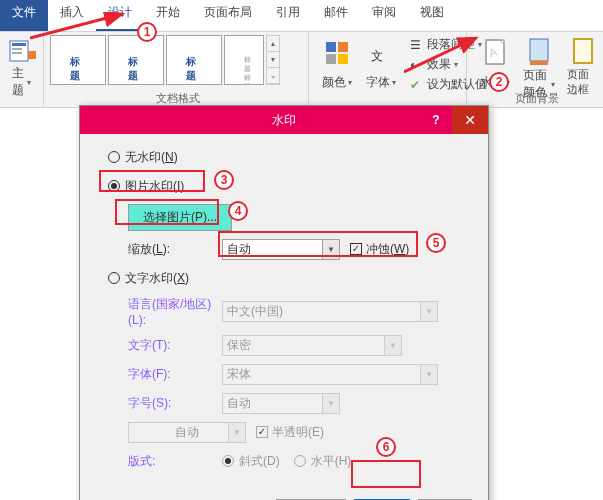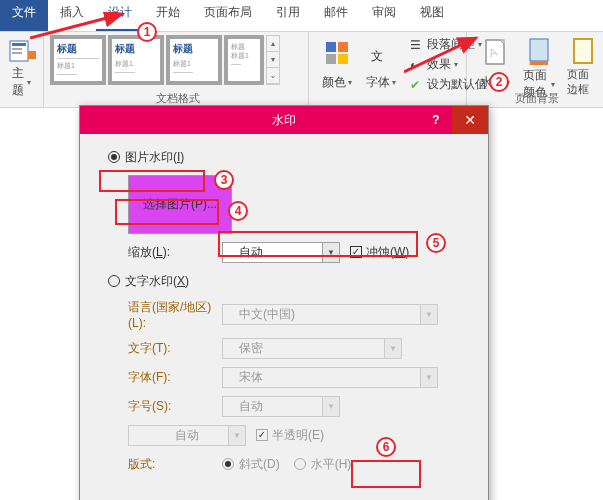--- a/index.html
+++ b/index.html
@@ -9,21 +9,21 @@
 .tab.file{background:#2b579a;color:#fff}
 .tab.active{color:#2b579a;border-bottom:2px solid #2b579a}
 .ribbon{display:flex;background:#f3f3f3;height:76px;border-bottom:1px solid #d4d4d4}
 .group{border-right:1px solid #d4d4d4;padding:3px 6px 2px;display:flex;flex-direction:column;position:relative}
 .group-label{position:absolute;bottom:1px;left:4px;right:0;text-align:center;color:#666;font-size:11px}
 .big-btn{display:flex;flex-direction:column;align-items:center;padding:2px 6px;cursor:pointer;height:58px;justify-content:space-between}
 .big-btn .icon{width:32px;height:32px;display:flex;align-items:center;justify-content:center}
 .big-btn .lbl{font-size:11px;color:#444;display:flex;align-items:center;gap:2px}
 .dd{font-size:8px;color:#666}
 .gallery{display:flex;gap:2px;height:56px;align-items:flex-start}
-.gal-item{width:56px;height:50px;border:4px solid #a3a3a3;background:#fff;padding:3px;font-size:9px;color:#4472c4;overflow:hidden}
+.gal-item{width:56px;height:50px;border:1px solid #a3a3a3;background:#fff;padding:19px;font-size:9px;color:#4472c4;overflow:hidden}
 .gal-item .t{font-size:10px;color:#2b579a;font-weight:bold}
 .gal-ctrl{width:14px;height:50px;border:1px solid #ccc;display:flex;flex-direction:column}
 .gal-ctrl div{flex:1;display:flex;align-items:center;justify-content:center;border-bottom:1px solid #ccc;font-size:8px;color:#666;cursor:pointer}
 .small-btns{display:flex;flex-direction:column;gap:1px;margin-left:4px}
 .small-btn{display:flex;align-items:center;gap:3px;padding:1px 3px;font-size:11px;color:#444;cursor:pointer;white-space:nowrap}
 .small-btn .ic{width:14px;height:14px}
 .dialog{position:absolute;left:79px;top:105px;width:410px;border:1px solid #888;background:#f0f0f0;box-shadow:2px 2px 8px rgba(0,0,0,0.3)}
 .dlg-title{background:#e6005c;color:#fff;height:28px;display:flex;align-items:center;justify-content:center;position:relative;font-size:13px}
 .dlg-help{position:absolute;right:36px;top:0;width:32px;height:28px;display:flex;align-items:center;justify-content:center;color:#fff;cursor:pointer;font-weight:bold}
 .dlg-close{position:absolute;right:0;top:0;width:36px;height:28px;background:#c42b1c;display:flex;align-items:center;justify-content:center;color:#fff;cursor:pointer;font-size:14px}
@@ -32,27 +32,27 @@
 .radio{width:12px;height:12px;border:1px solid #333;border-radius:50%;margin-right:5px;display:inline-flex;align-items:center;justify-content:center;cursor:pointer;flex-shrink:0}
 .radio.sel::after{content:"";width:6px;height:6px;background:#333;border-radius:50%}
 .radio.dis{border-color:#aaa}
 .chk{width:12px;height:12px;border:1px solid #333;margin-right:4px;display:inline-flex;align-items:center;justify-content:center;cursor:pointer;font-size:10px;line-height:1}
 .chk.sel::after{content:"✓";color:#333}
 .chk.dis{border-color:#aaa}
 .lbl-txt{color:#333}
 .lbl-txt.dis{color:#999}
 .lbl-txt u{text-decoration:underline}
 .indent{margin-left:20px}
-.field-lbl{width:94px;color:#a16207;flex-shrink:0}
+.field-lbl{width:94px;color:#8b5cf6;flex-shrink:0}
 .field-lbl.en{color:#333}
-.select{border:1px solid #a0a0a0;background:#fff;height:21px;display:flex;align-items:center;padding:0 16px;position:relative;color:#333}
+.select{border:1px solid #a0a0a0;background:#fff;height:21px;display:flex;align-items:center;padding:0 4px;position:relative;color:#333}
 .select.dis{background:#f0f0f0;color:#999;border-color:#ccc}
 .select .arr{position:absolute;right:0;top:0;bottom:0;width:17px;border-left:1px solid #a0a0a0;display:flex;align-items:center;justify-content:center;font-size:8px;color:#555;background:#e8e8e8}
 .select.dis .arr{border-color:#ccc;color:#bbb}
-.btn{border:1px solid #999;background:#d946ef;padding:20px 14px;cursor:pointer;color:#333}
+.btn{border:1px solid #999;background:#5eead4;padding:4px 14px;cursor:pointer;color:#333}
 .btn.primary{border:2px solid #0066cc}
 .dlg-foot{display:flex;justify-content:flex-end;gap:8px;padding:8px 16px 14px}
 .marker{position:absolute;width:20px;height:20px;border:2px solid #e6232e;border-radius:50%;color:#e6232e;font-weight:bold;font-size:12px;display:flex;align-items:center;justify-content:center;background:#fff;z-index:50;pointer-events:none}
 .redbox{position:absolute;border:2px solid #e6232e;z-index:40;pointer-events:none}
 .arrow{position:absolute;z-index:45;pointer-events:none}
 </style>
 </head>
 <body>
 
 <div class="ribbon-tabs">
@@ -196,20 +196,24 @@
   </div>
 </div>
 
 <div class="dialog">
   <div class="dlg-title">
     <span>水印</span>
     <div class="dlg-help">?</div>
     <div class="dlg-close">✕</div>
   </div>
   <div class="dlg-body">
+    <div class="row">
+        <span class="radio"></span>
+        <span class="lbl-txt">无水印(<u>N</u>)</span>
+      </div>
     <div class="row">
         <span class="radio sel"></span>
         <span class="lbl-txt">图片水印(<u>I</u>)</span>
       </div>
     <div class="row indent">
         <button class="btn">选择图片(P)...</button>
       </div>
     <div class="row indent">
       <span class="field-lbl en">缩放(<u>L</u>):</span>
       <div class="select" style="width:118px">

